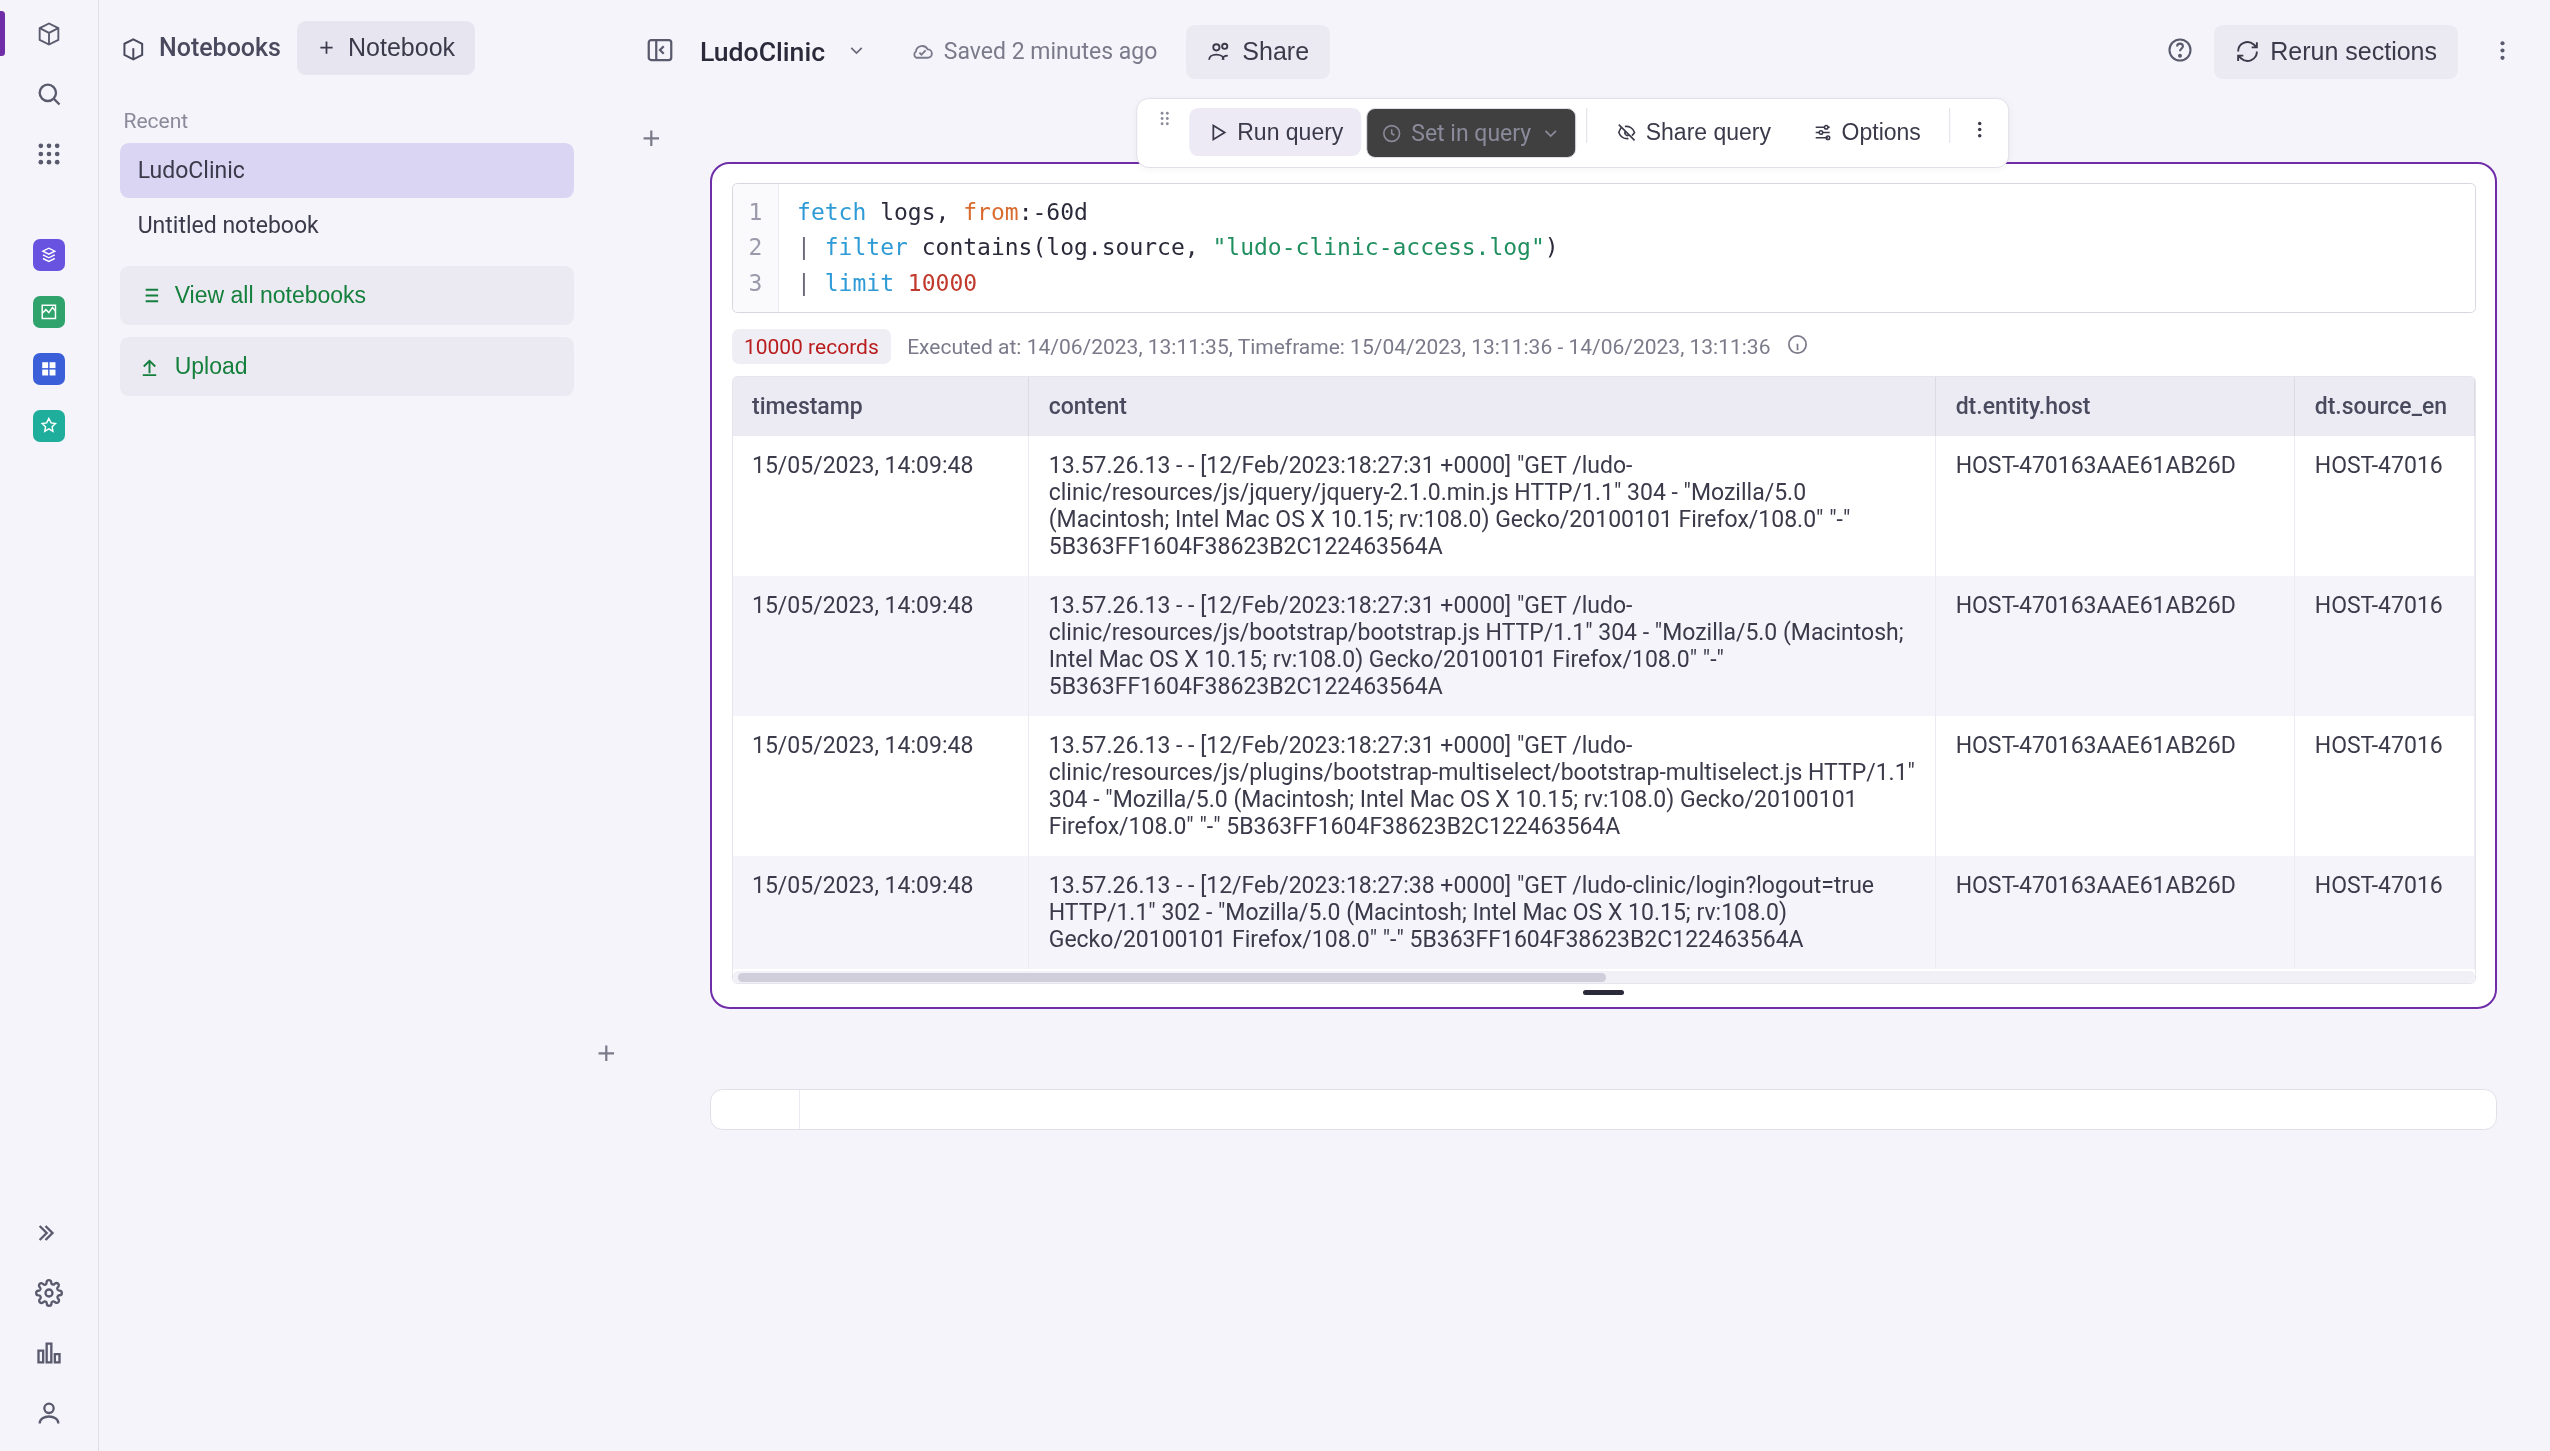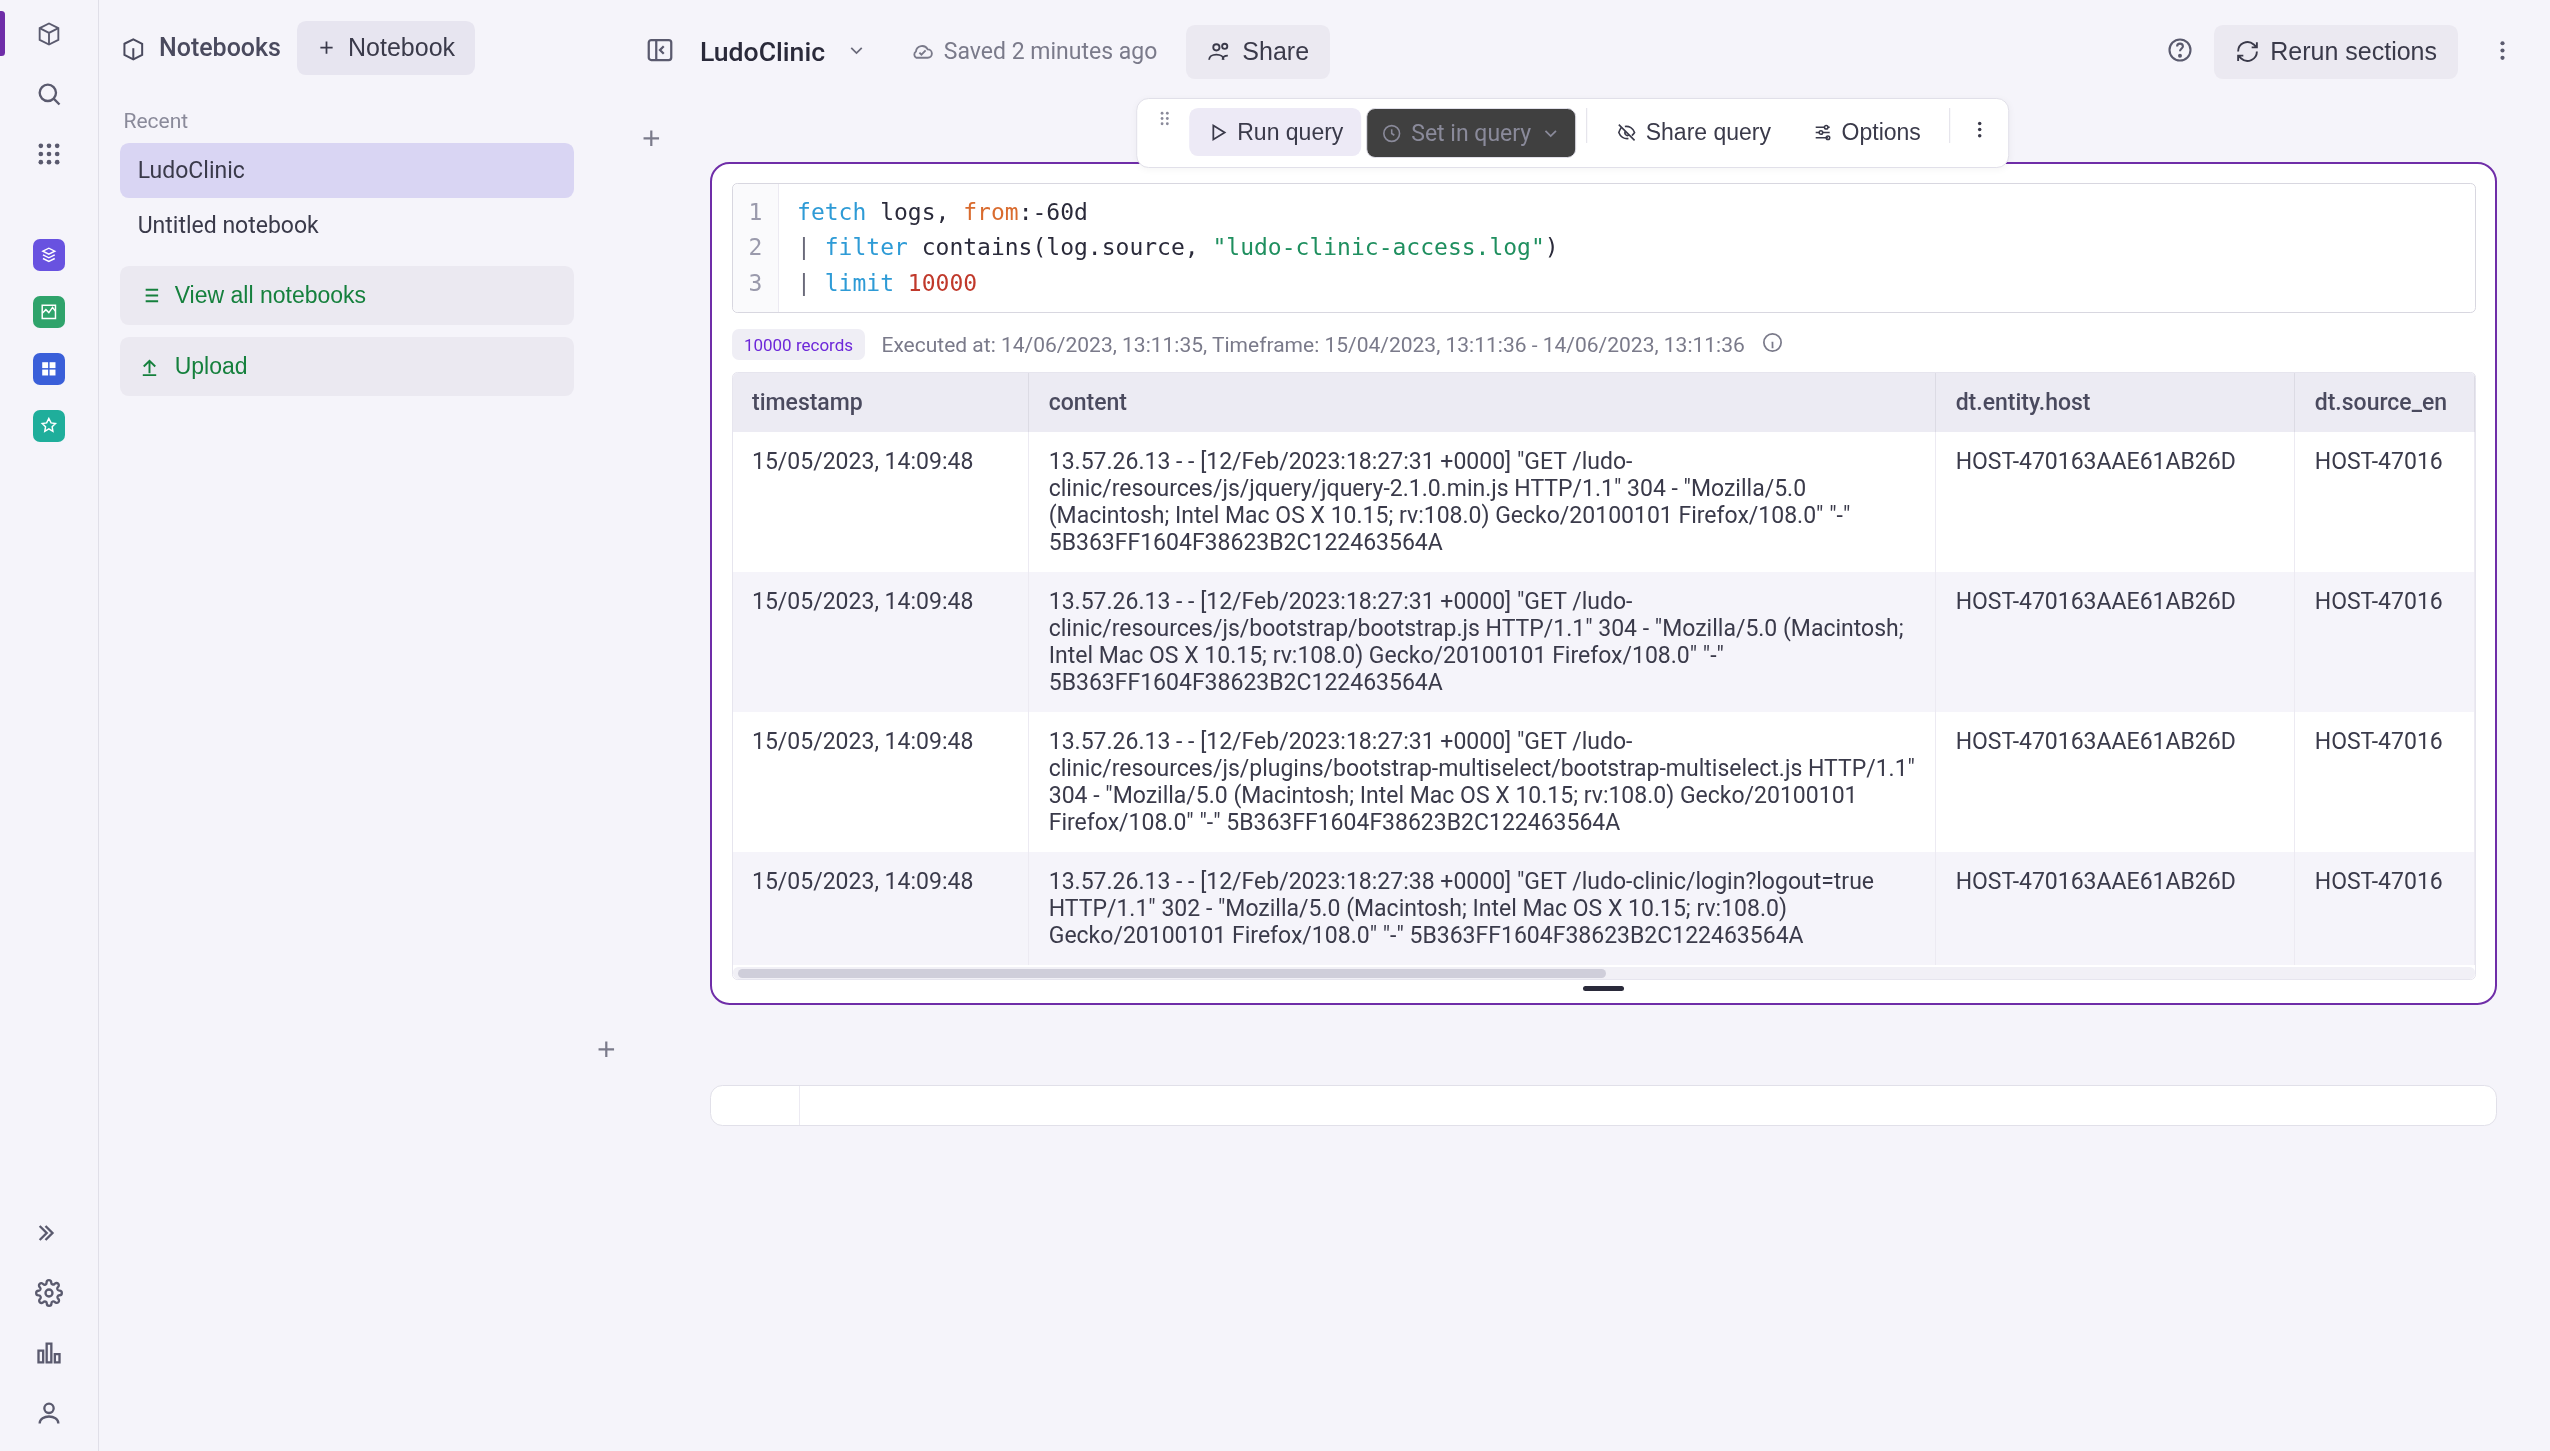--- a/index.html
+++ b/index.html
@@ -144,21 +144,21 @@
 .code { padding:10.6px 17.7px; white-space:pre; flex:1; }
 .kw-fetch { color:#2e9bd6; }
 .kw-from  { color:#d96b2e; }
 .kw-pipe  { color:#6a6a7a; }
 .kw-filter{ color:#2e9bd6;margin-top:34px; }
 .kw-limit { color:#2e9bd6; }
 .kw-str   { color:#1f8f5f; }
 .kw-num   { color:#c0392b; }
 
 .meta-row { display:flex; align-items:center; gap:16px; margin:16px 0 12.4px 0; color:#7a7a8a; font-size:21px; }
-.pill { background:#efeef5; color:#6d28d9; padding:5.3px 12.4px; border-radius:7px; font-size:17px; }
+.pill { background:#efeef5; color:#b91c1c; padding:5.3px 12.4px; border-radius:7px; font-size:21px; }
 .info-i { color:#7a7a8a; cursor:pointer; }
 .info-i svg{width:23px;height:23px;}
 
 
 .results { border:0.9px solid #e6e5ee; border-radius:5.3px; overflow:hidden; }
 .rt { width:100%; border-collapse:collapse; table-layout:fixed; }
 .rt th {
   background:#ecebf3; color:#4a4a5e; font-weight:500; text-align:left;
   padding:16px 19.5px; font-size:23px; border-right:0.9px solid #dcdbe4;
 }

